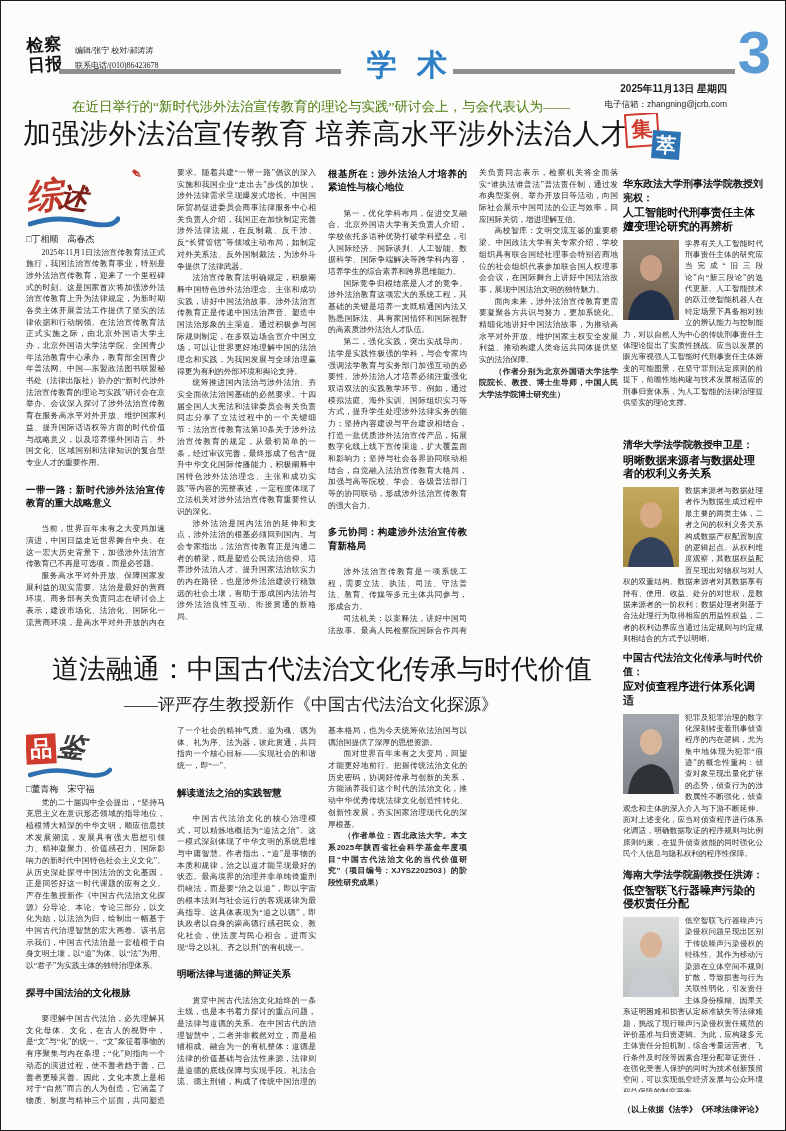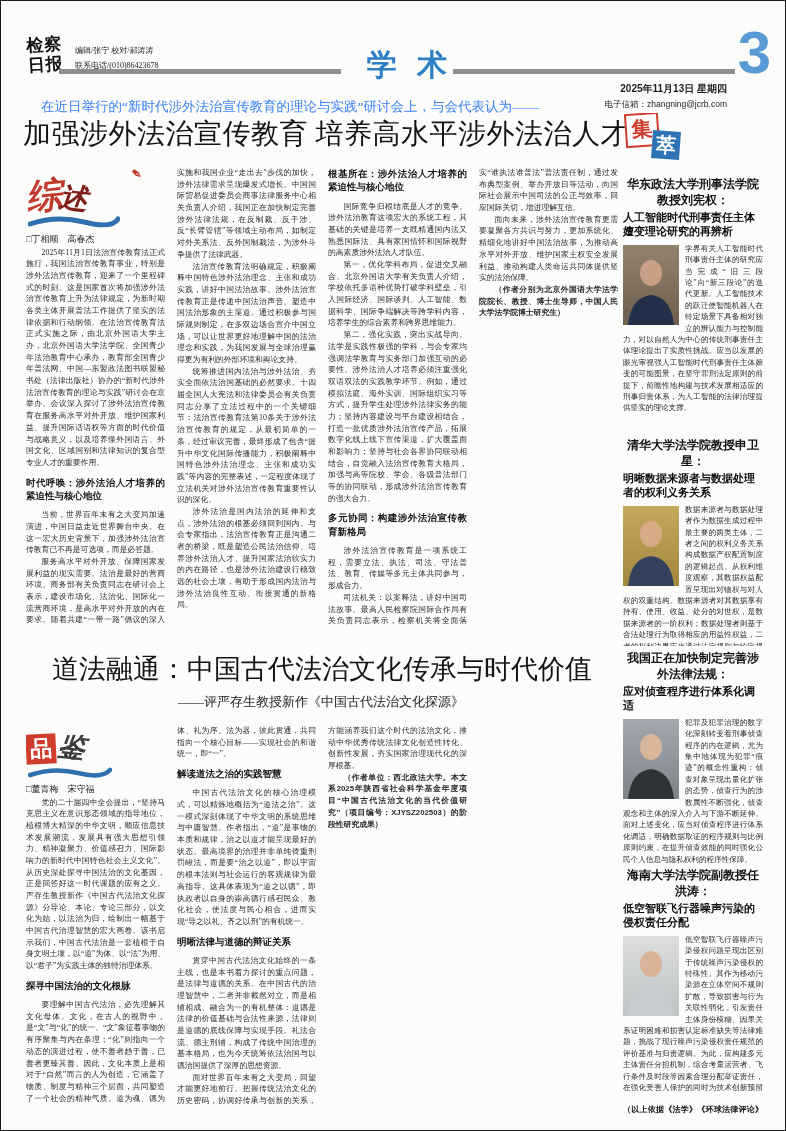--- a/index.html
+++ b/index.html
@@ -15,58 +15,58 @@
   .rule-left{left:58px;width:282px;}
   .rule-right{left:452px;width:282px;}
   .section-title{position:absolute;left:340px;top:44px;width:112px;text-align:right;
         font-size:30px;font-weight:bold;color:#2e7fc6;font-family:"Liberation Sans",sans-serif;letter-spacing:6px;}
   .head-date{position:absolute;right:58px;top:40px;text-align:right;font-family:"Liberation Sans",sans-serif;}
   .head-date .d1{font-size:10px;font-weight:bold;margin-top:41px;}
   .head-date .d2{font-size:8.5px;margin-top:3px;}
   .page-num{position:absolute;right:14px;top:22px;font-size:60px;line-height:1;font-weight:bold;
         color:#5b9bd5;font-family:"Liberation Sans",sans-serif;}
   
-  .kicker{position:absolute;left:40px;top:97px;width:560px;font-size:13.5px;color:#3b82f6;}
+  .kicker{position:absolute;left:40px;top:97px;width:560px;text-align:center;font-size:13.5px;color:#4d7c0f;}
   .main-title{position:absolute;left:22px;top:114px;width:596px;text-align:center;font-size:28px;
         font-weight:500;white-space:nowrap;letter-spacing:0.5px;color:#141414;}
   
   .article{position:absolute;column-gap:12px;column-fill:auto;overflow:hidden;
         text-align:justify;font-size:7.8px;line-height:1.5;color:#2a2a2a;}
   .article1{left:25px;top:166px;width:592px;height:470px;column-count:4;}
   .article2{left:25px;top:724px;width:592px;height:386px;column-count:4;}
   .article p{margin:0;text-indent:2em;}
-  .article h4{margin:7px 0;font-size:9.5px;line-height:1.4;font-weight:bold;text-indent:0;
+  .article h4{margin:14px 0;font-size:9.5px;line-height:1.4;font-weight:bold;text-indent:0;
         font-family:"Liberation Sans",sans-serif;break-inside:avoid;color:#111;}
   .article p.note{font-weight:bold;font-family:"Liberation Sans",sans-serif;}
   .byline{font-size:9px;margin:6px 0 9px;text-indent:0 !important;font-family:"Liberation Sans",sans-serif;color:#222;}
   
   .a2-title{position:absolute;left:25px;top:650px;width:592px;text-align:center;font-size:27px;
         font-weight:500;white-space:nowrap;color:#141414;}
-  .a2-sub{position:absolute;left:24px;top:692px;width:592px;text-align:center;font-size:13px;color:#222;}
+  .a2-sub{position:absolute;left:14px;top:692px;width:592px;text-align:center;font-size:17px;color:#222;}
   
   .stamp{position:relative;break-inside:avoid;}
   .stamp-zs{height:60px;margin:2px 0 4px;}
   .zs1{display:inline-block;font-size:36px;font-weight:bold;font-style:italic;color:#c0392b;transform:rotate(-6deg);}
   .zs2{display:inline-block;font-size:29px;font-weight:bold;font-style:italic;color:#7e211a;transform:rotate(6deg);margin-left:-3px;}
   .swoosh{position:absolute;left:2px;bottom:0px;}
   .pen-icon{position:absolute;right:22px;top:-6px;font-size:15px;color:#c0392b;transform:rotate(40deg);}
   .stamp-pj{height:52px;margin:2px 0 4px;}
   .pj1{display:inline-block;width:30px;height:30px;background:#cf3c2e;color:#fff;font-size:22px;line-height:30px;
         text-align:center;font-weight:bold;transform:rotate(-3deg);}
   .pj2{display:inline-block;font-size:27px;color:#3c3c3c;font-weight:bold;font-style:italic;transform:rotate(6deg);margin-left:2px;}
   .stamp-jc{height:58px;margin:0 0 6px 2px;}
   .jc1{display:inline-block;width:30px;height:30px;border:2px solid #cf3c2e;color:#cf3c2e;font-size:21px;line-height:28px;
         text-align:center;font-weight:bold;transform:rotate(-4deg);background:#fff;}
   .jc2{display:inline-block;width:28px;height:28px;background:#2e74b5;color:#fff;font-size:20px;line-height:28px;
         text-align:center;font-weight:bold;margin:18px 0 0 -7px;transform:rotate(4deg);vertical-align:top;}
   
   .digest{position:absolute;left:622px;top:112px;width:140px;height:1004px;overflow:hidden;}
   .digest-item{overflow:hidden;margin-bottom:5px;}
   .di-1{height:256px;} .di-2{height:208px;} .di-3{height:212px;} .di-4{height:224px;}
-  .d-aff{font-size:12px;font-weight:bold;line-height:1.35;font-family:Liberation Mono, monospace;color:#111;text-align:center;}
+  .d-aff{font-size:10px;font-weight:bold;line-height:1.35;font-family:Liberation Sans, sans-serif;color:#111;}
   .d-title{font-size:11px;font-weight:bold;line-height:1.25;margin:2px 0 4px;
         font-family:"Liberation Sans",sans-serif;color:#0d0d0d;}
   .d-body{font-size:7.6px;line-height:1.5;text-align:justify;color:#2a2a2a;}
   .photo{float:left;width:56px;height:80px;margin:2px 6px 2px 0;}
   .ph1{background:linear-gradient(#93836e,#6d5d4c);}
   .ph2{background:linear-gradient(#c5a85e,#a3873e);}
   .ph3{background:linear-gradient(#a2a8ae,#7d8389);}
   .ph4{background:linear-gradient(#dcdedd,#bfc3c4);}
   .digest-footer{font-size:8px;font-weight:bold;line-height:1.5;text-align:justify;margin-top:12px;
         font-family:"Liberation Sans",sans-serif;color:#111;}
@@ -96,33 +96,34 @@
   <div class="article article1">
     <div class="stamp stamp-zs">
       <span class="zs1">综</span><span class="zs2">述</span>
       <svg class="swoosh" width="92" height="16">
         <path d="M2 11 Q28 2 56 9 T90 6" stroke="#2e6fb0" stroke-width="5" fill="none" stroke-linecap="round"></path>
       </svg>
       <span class="pen-icon">✒</span>
     </div>
     <p class="byline">□丁相顺　高春杰</p>
   <p>2025年11月1日法治宣传教育法正式施行，我国法治宣传教育事业，特别是涉外法治宣传教育，迎来了一个里程碑式的时刻。这是国家首次将加强涉外法治宣传教育上升为法律规定，为新时期各类主体开展普法工作提供了坚实的法律依据和行动纲领。在法治宣传教育法正式实施之际，由北京外国语大学主办，北京外国语大学法学院、全国青少年法治教育中心承办，教育部全国青少年普法网、中国—东盟政法图书联盟秘书处（法律出版社）协办的“新时代涉外法治宣传教育的理论与实践”研讨会在京举办。会议深入探讨了涉外法治宣传教育在服务高水平对外开放、维护国家利益、提升国际话语权等方面的时代价值与战略意义，以及培养懂外国语言、外国文化、区域国别和法律知识的复合型专业人才的重要作用。</p>
-      <h4>时代呼唤：涉外法治人才培养的紧迫性与核心地位</h4>
+      <h4>一带一路：新时代涉外法治宣传教育的重大战略意义</h4>
       <p>当前，世界百年未有之大变局加速演进，中国日益走近世界舞台中央。在这一宏大历史背景下，加强涉外法治宣传教育已不再是可选项，而是必答题。</p>
       <p>服务高水平对外开放、保障国家发展利益的现实需要。法治是最好的营商环境。商务部有关负责同志在研讨会上表示，建设市场化、法治化、国际化一流营商环境，是高水平对外开放的内在要求。随着共建“一带一路”倡议的深入实施和我国企业“走出去”步伐的加快，涉外法律需求呈现爆发式增长。中国国际贸易促进委员会商事法律服务中心相关负责人介绍，我国正在加快制定完善涉外法律法规，在反制裁、反干涉、反“长臂管辖”等领域主动布局，如制定对外关系法、反外国制裁法，为涉外斗争提供了法律武器。</p>
       <p>法治宣传教育法明确规定，积极阐释中国特色涉外法治理念、主张和成功实践，讲好中国法治故事。涉外法治宣传教育正是传递中国法治声音、塑造中国法治形象的主渠道。通过积极参与国际规则制定，在多双边场合宣介中国立场，可以让世界更好地理解中国的法治理念和实践，为我国发展与全球治理赢得更为有利的外部环境和舆论支持。</p>
       <p>统筹推进国内法治与涉外法治、夯实全面依法治国基础的必然要求。十四届全国人大宪法和法律委员会有关负责同志分享了立法过程中的一个关键细节：法治宣传教育法第10条关于涉外法治宣传教育的规定，从最初简单的一条，经过审议完善，最终形成了包含“提升中华文化国际传播能力，积极阐释中国特色涉外法治理念、主张和成功实践”等内容的完整表述，一定程度体现了立法机关对涉外法治宣传教育重要性认识的深化。</p>
       <p>涉外法治是国内法治的延伸和支点，涉外法治的根基必须回到国内。与会专家指出，法治宣传教育正是沟通二者的桥梁，既是塑造公民法治信仰、培养涉外法治人才、提升国家法治软实力的内在路径，也是涉外法治建设行稳致远的社会土壤，有助于形成国内法治与涉外法治良性互动、衔接贯通的新格局。</p>
       <h4>根基所在：涉外法治人才培养的紧迫性与核心地位</h4>
+      <p>第一，优化学科布局，促进交叉融合。北京外国语大学有关负责人介绍，学校依托多语种优势打破学科壁垒，引入国际经济、国际谈判、人工智能、数据科学、国际争端解决等跨学科内容，培养学生的综合素养和跨界思维能力。</p>
       <p>国际竞争归根结底是人才的竞争。涉外法治教育这项宏大的系统工程，其基础的关键是培养一支既精通国内法又熟悉国际法、具有家国情怀和国际视野的高素质涉外法治人才队伍。</p>
-      <p>第一，优化学科布局，促进交叉融合。北京外国语大学有关负责人介绍，学校依托多语种优势打破学科壁垒，引入国际经济、国际谈判、人工智能、数据科学、国际争端解决等跨学科内容，培养学生的综合素养和跨界思维能力。</p>
       <p>第二，强化实践，突出实战导向。法学是实践性极强的学科，与会专家均强调法学教育与实务部门加强互动的必要性。涉外法治人才培养必须注重强化双语双法的实践教学环节。例如，通过模拟法庭、海外实训、国际组织实习等方式，提升学生处理涉外法律实务的能力；坚持内容建设与平台建设相结合，打造一批优质涉外法治宣传产品，拓展数字化线上线下宣传渠道，扩大覆盖面和影响力；坚持与社会各界协同联动相结合，自觉融入法治宣传教育大格局，加强与高等院校、学会、各级普法部门等的协同联动，形成涉外法治宣传教育的强大合力。</p>
       <h4>多元协同：构建涉外法治宣传教育新格局</h4>
       <p>涉外法治宣传教育是一项系统工程，需要立法、执法、司法、守法普法、教育、传媒等多元主体共同参与，形成合力。</p>
       <p>司法机关：以案释法，讲好中国司法故事。最高人民检察院国际合作局有关负责同志表示，检察机关将全面落实“谁执法谁普法”普法责任制，通过发布典型案例、举办开放日等活动，向国际社会展示中国司法的公正与效率，回应国际关切，增进理解互信。</p>
+      <p>高校智库：文明交流互鉴的重要桥梁。中国政法大学有关专家介绍，学校组织具有联合国经社理事会特别咨商地位的社会组织代表参加联合国人权理事会会议，在国际舞台上讲好中国法治故事，展现中国法治文明的独特魅力。</p>
       <p>面向未来，涉外法治宣传教育更需要凝聚各方共识与努力，更加系统化、精细化地讲好中国法治故事，为推动高水平对外开放、维护国家主权安全发展利益、推动构建人类命运共同体提供坚实的法治保障。</p>
       <p class="note">（作者分别为北京外国语大学法学院院长、教授、博士生导师，中国人民大学法学院博士研究生）</p>
     </div>
 
   <div class="a2-title">道法融通：中国古代法治文化传承与时代价值</div>
   <div class="a2-sub">——评严存生教授新作《中国古代法治文化探源》</div>
 
   <div class="article article2">
     <div class="stamp stamp-pj">
       <span class="pj1">品</span><span class="pj2">鉴</span>
@@ -169,21 +170,21 @@
           <svg viewBox="0 0 56 80" width="56" height="80">
             <ellipse cx="28" cy="28" rx="11" ry="13" fill="#d8ab85"></ellipse>
             <path d="M5 80 Q8 52 28 50 Q48 52 51 80 Z" fill="#33415c"></path>
           </svg>
         </div>
         <span>数据来源者与数据处理者作为数据生成过程中最主要的两类主体，二者之间的权利义务关系构成数据产权配置制度的逻辑起点。从权利维度观察，其数据权益配置呈现出对物权与对人权的双重结构。数据来源者对其数据享有持有、使用、收益、处分的对世权，是数据来源者的一阶权利；数据处理者则基于合法处理行为取得相应的用益性权益，二者的权利边界应当通过法定规则与约定规则相结合的方式予以明晰。</span>
       </div>
     </div>
 
     <div class="digest-item di-3">
-      <div class="d-aff">我国正在加快制定完善涉外法律法规：</div>
+      <div class="d-aff">中国古代法治文化传承与时代价值：</div>
       <div class="d-title">应对侦查程序进行体系化调适</div>
       <div class="d-body">
         <div class="photo ph3">
           <svg viewBox="0 0 56 80" width="56" height="80">
             <ellipse cx="28" cy="28" rx="11" ry="13" fill="#d9b59a"></ellipse>
             <path d="M5 80 Q8 52 28 50 Q48 52 51 80 Z" fill="#2e3338"></path>
           </svg>
         </div>
         <span>犯罪及犯罪治理的数字化深刻转变着刑事侦查程序的内在逻辑，尤为集中地体现为犯罪“痕迹”的概念性重构：侦查对象呈现出量化扩张的态势，侦查行为的涉数属性不断强化，侦查观念和主体的深入介入与下游不断延伸。面对上述变化，应当对侦查程序进行体系化调适，明确数据取证的程序规则与比例原则约束，在提升侦查效能的同时强化公民个人信息与隐私权利的程序性保障。</span>
       </div>

